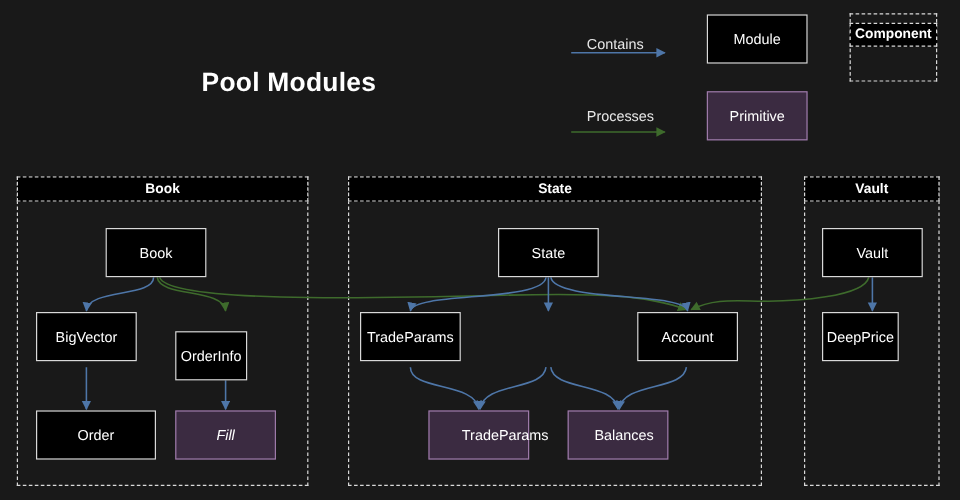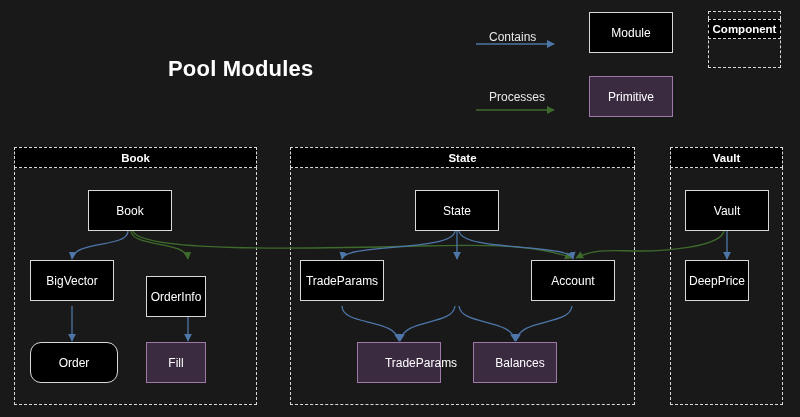--- a/index.html
+++ b/index.html
@@ -159,22 +159,22 @@
   <svg class="legend-arrows" viewBox="0 0 800 417">
     <g fill="none" stroke-width="1.3">
       <path d="M476,44 L554,44" stroke="#4e76a8" marker-end="url(#ah-blue)"></path>
       <path d="M476,110 L554,110" stroke="#3e6b2c" marker-end="url(#ah-green)"></path>
     </g>
   </svg>
 
   <div class="node module" style="left:88px;top:190px;width:84px;height:41px;">Book</div>
   <div class="node module" style="left:30px;top:260px;width:84px;height:41px;">BigVector</div>
   <div class="node module" style="left:146px;top:276px;width:60px;height:41px;">OrderInfo</div>
-  <div class="node module" style="left:30px;top:342px;width:88px;height:41px;border-radius:11px;">Order</div>
-  <div class="node primitive" style="left:146px;top:342px;width:60px;height:41px;">Fill</div>
+  <div class="node module" style="left:30px;top:342px;width:100px;height:41px;">Order</div>
+  <div class="node primitive" style="left:146px;top:342px;width:84px;height:41px;font-style:italic;">Fill</div>
 
   <div class="node module" style="left:415px;top:190px;width:84px;height:41px;">State</div>
   <div class="node module" style="left:300px;top:260px;width:84px;height:41px;">TradeParams</div>
   <div class="node module" style="left:531px;top:260px;width:84px;height:41px;">Account</div>
   <div class="node primitive" style="left:357px;top:342px;width:84px;height:41px;padding-left:44px;">TradeParams</div>
   <div class="node primitive" style="left:473px;top:342px;width:84px;height:41px;padding-left:10px;">Balances</div>
 
   <div class="node module" style="left:685px;top:190px;width:84px;height:41px;">Vault</div>
   <div class="node module" style="left:685px;top:260px;width:64px;height:41px;">DeepPrice</div>
 

